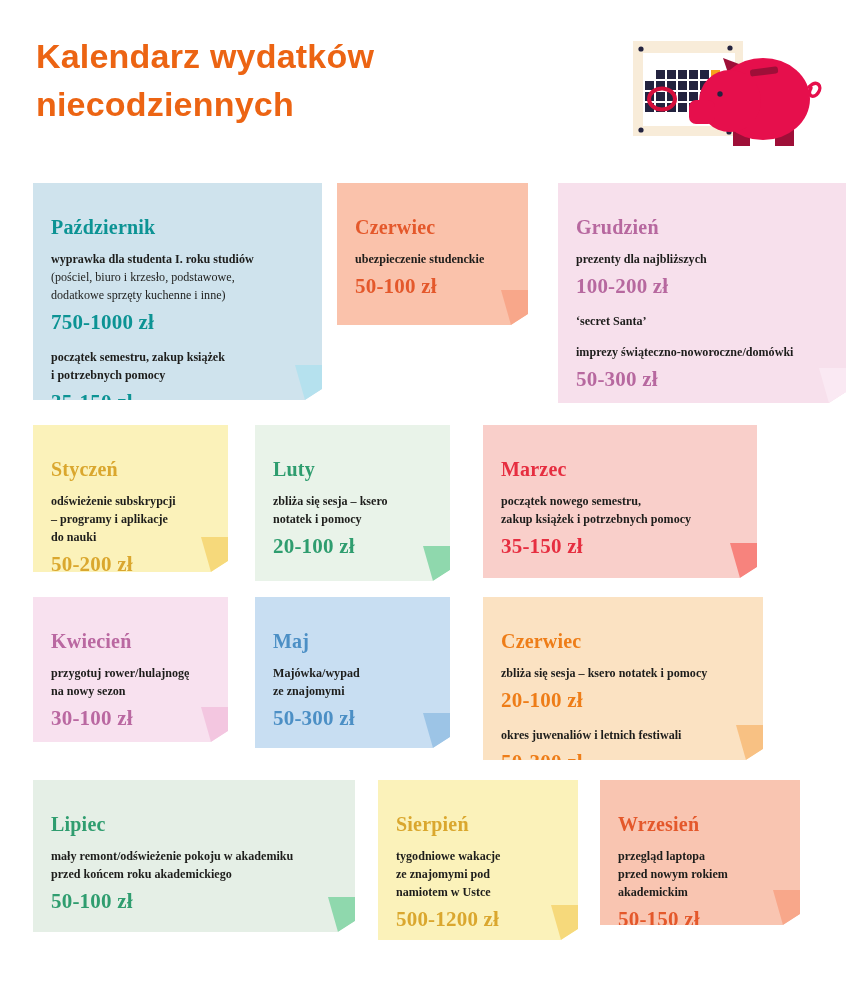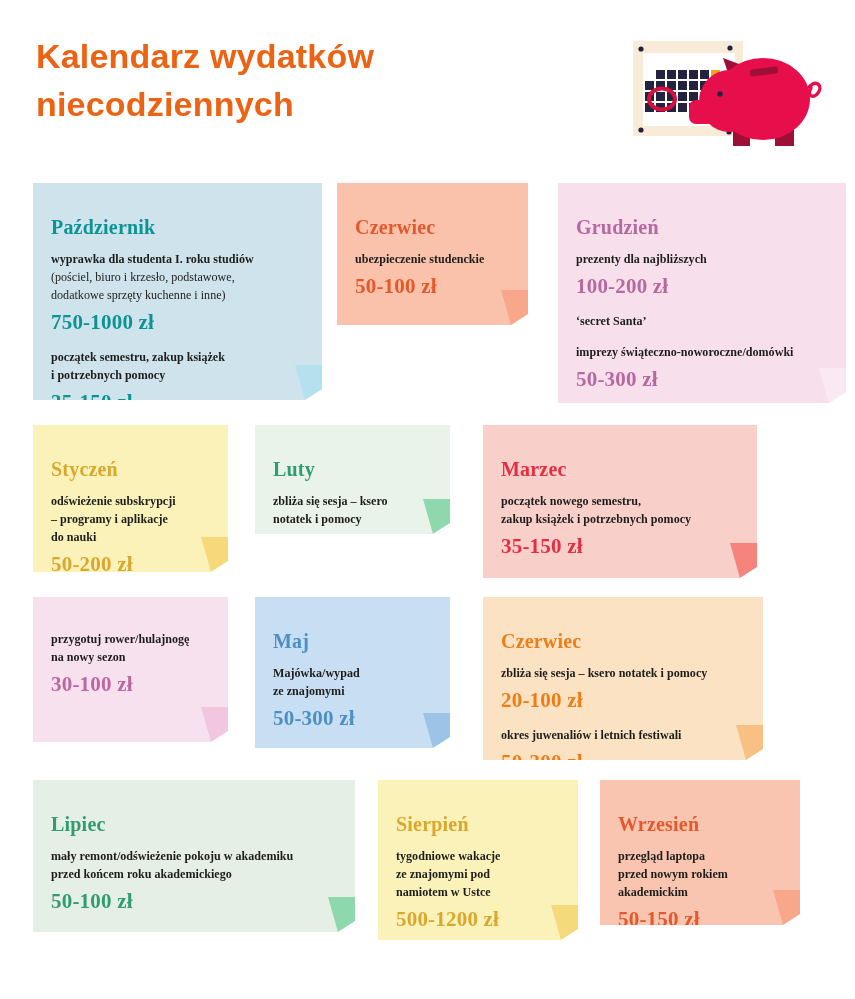--- a/index.html
+++ b/index.html
@@ -32,21 +32,21 @@
     white-space:pre; transform:scaleX(.93); transform-origin:0 0;
   }
   .desc-normal { font-weight:400; }
   .price { font-size:21px; font-weight:700; margin-top:6px; letter-spacing:.2px; }
 
   
   .note--pazdziernik { left:33px;  top:183px; width:289px; height:217px; }
   .note--listopad    { left:337px; top:183px; width:191px; height:142px; }
   .note--grudzien    { left:558px; top:183px; width:288px; height:220px; }
   .note--styczen     { left:33px;  top:425px; width:195px; height:147px; }
-  .note--luty        { left:255px; top:425px; width:195px; height:109px; }
+  .note--luty        { left:255px; top:425px; width:195px; height:156px; }
   .note--marzec      { left:483px; top:425px; width:274px; height:153px; }
   .note--kwiecien    { left:33px;  top:597px; width:195px; height:145px; }
   .note--maj         { left:255px; top:597px; width:195px; height:151px; }
   .note--czerwiec    { left:483px; top:597px; width:280px; height:163px; }
   .note--lipiec      { left:33px;  top:780px; width:322px; height:152px; }
   .note--sierpien    { left:378px; top:780px; width:200px; height:160px; }
   .note--wrzesien    { left:600px; top:780px; width:200px; height:145px; }
 </style>
 </head>
 <body>
@@ -169,20 +169,21 @@
       <section class="note note--marzec" style="background: rgb(249, 207, 202);">
         <h2 class="note-title" style="color: rgb(230, 46, 64);">Marzec</h2>
         <div class="note-item">
           <p class="desc"><span class="desc-bold">początek nowego semestru,
 zakup książek i potrzebnych pomocy</span></p>
           <p class="price" style="color: rgb(230, 46, 64);">35-150 zł</p>
         </div>
         <span class="fold" style="background: rgb(247, 131, 125);"></span>
       </section>
       <section class="note note--kwiecien" style="background: rgb(248, 225, 239);">
+        <h2 class="note-title" style="color: rgb(186, 104, 161);">Kwiecień</h2>
         <div class="note-item">
           <p class="desc"><span class="desc-bold">przygotuj rower/hulajnogę
 na nowy sezon</span></p>
           <p class="price" style="color: rgb(186, 104, 161);">30-100 zł</p>
         </div>
         <span class="fold" style="background: rgb(243, 198, 224);"></span>
       </section>
       <section class="note note--maj" style="background: rgb(200, 222, 242);">
         <h2 class="note-title" style="color: rgb(76, 143, 197);">Maj</h2>
         <div class="note-item">

